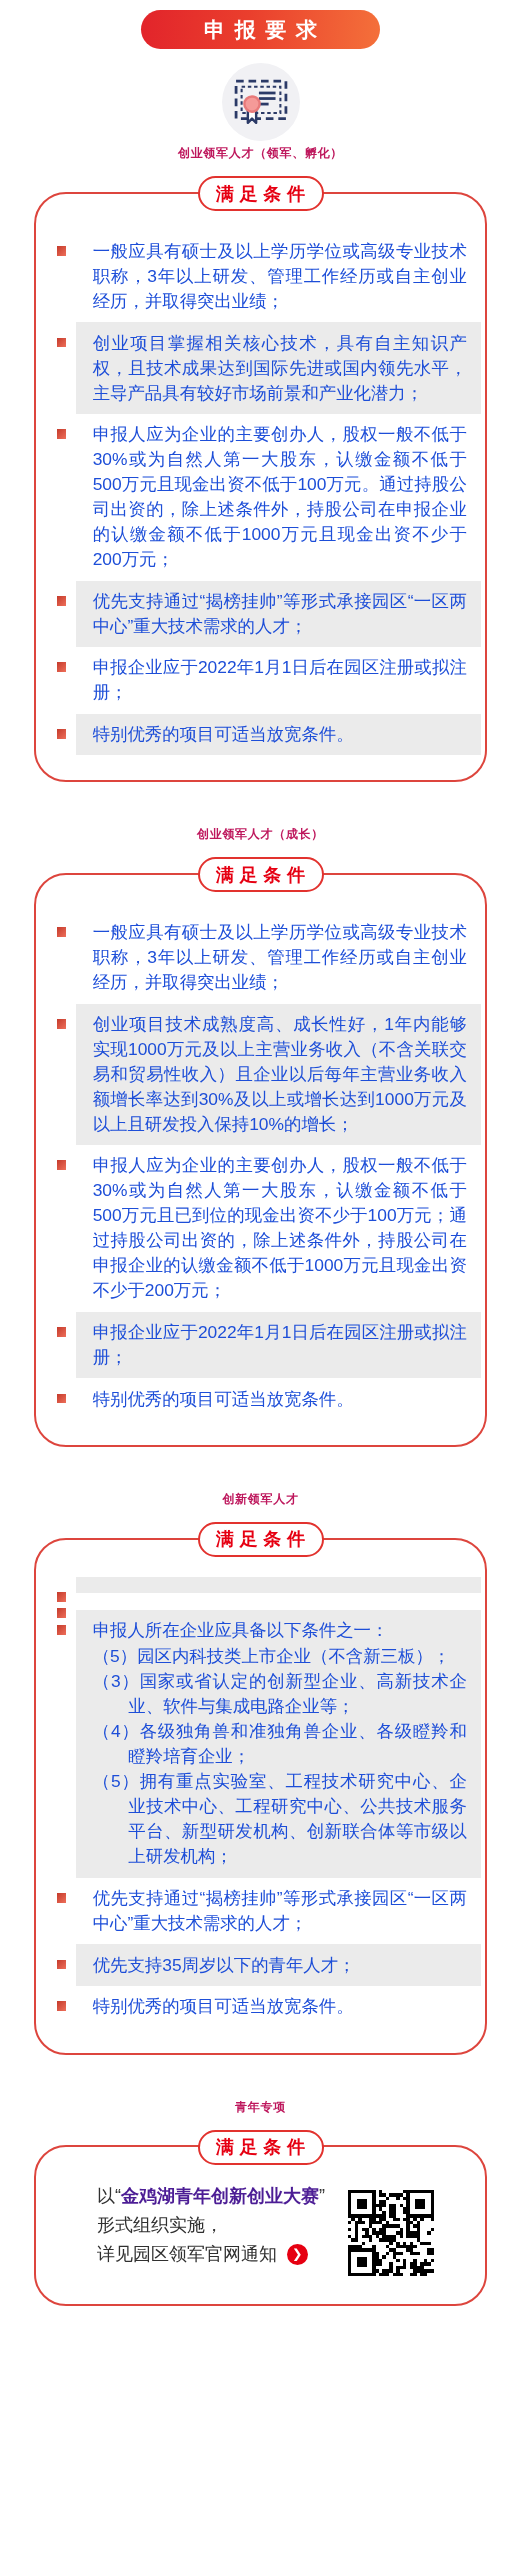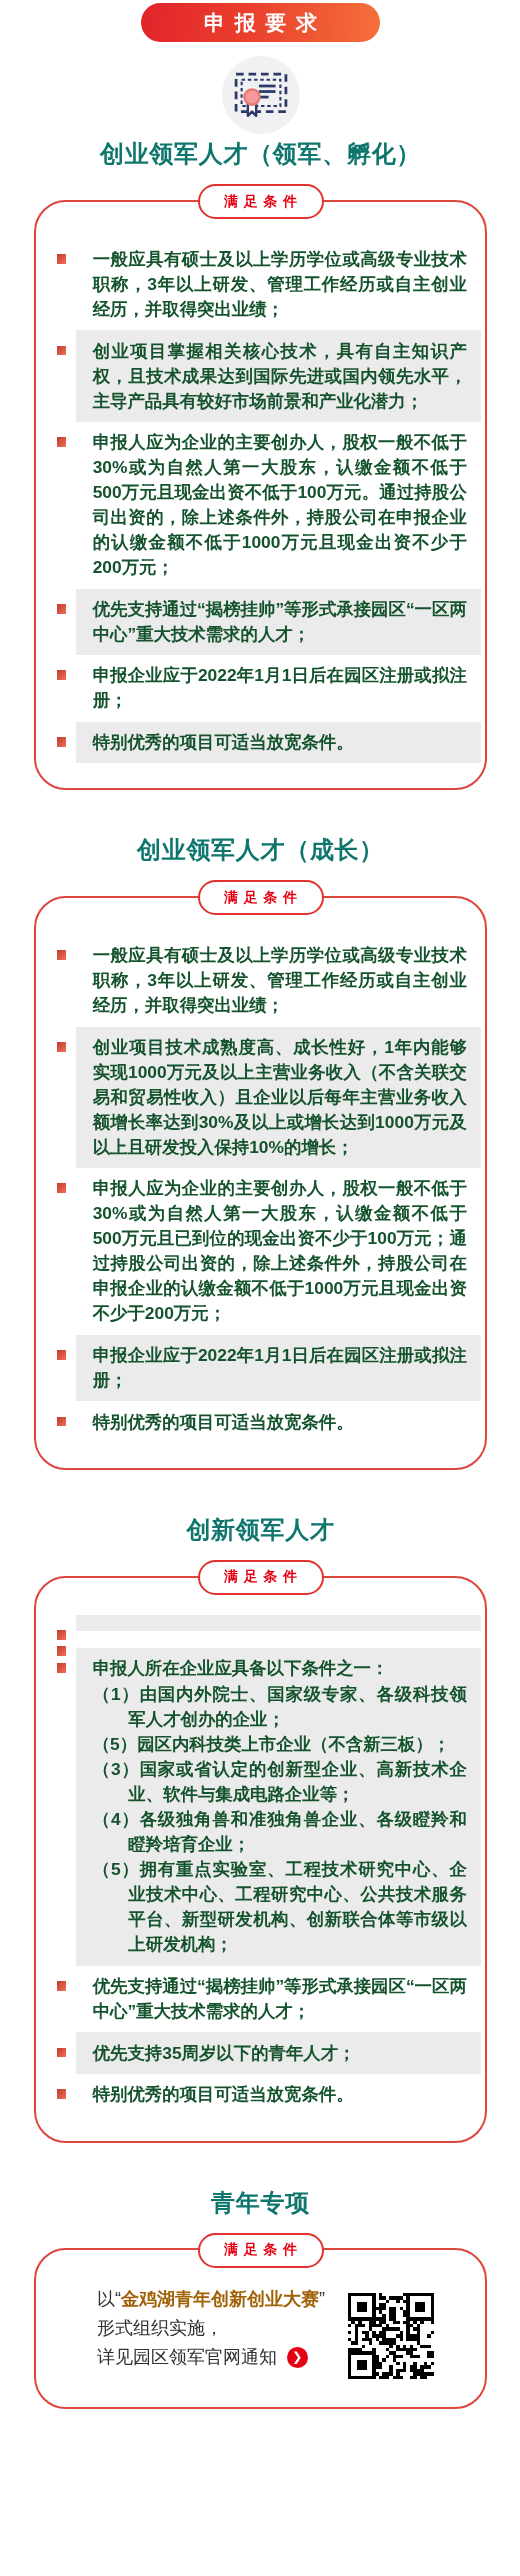--- a/index.html
+++ b/index.html
@@ -1,57 +1,57 @@
 <!DOCTYPE html>
 <html style="font-size:11px"><head>
 <meta charset="utf-8">
 <style>
   html,body{margin:0;padding:0;}
   body{background:#ffffff;font-family:"Liberation Sans","DejaVu Sans",sans-serif;}
   .page{width:521px;min-height:2576px;margin:0 auto;background:#ffffff;overflow:hidden;}
 
   
-  .header-pill{width:239px;height:39px;margin:3px auto 0;border-radius:19.4px;
+  .header-pill{width:239px;height:39px;margin:10px auto 0;border-radius:19.4px;
     background:linear-gradient(95deg,#e2242b 0%,#ea3f2d 45%,#f4703a 100%);
     color:#ffffff;font-size:21px;font-weight:bold;letter-spacing:9.7px;
     display:flex;align-items:center;justify-content:center;padding-left:9.7px;box-sizing:border-box;}
 
   
   .cert-badge{width:78px;height:78px;margin:14px auto 0;border-radius:50%;
     background:#f1f1f4;display:flex;align-items:center;justify-content:center;}
 
   
   .section{margin-top:44px;}
   .section.first{margin-top:0;}
-  .section-title{color:#0f766e;font-size:24px;font-weight:bold;text-align:center;
+  .section-title{color:#be185d;font-size:12px;font-weight:bold;text-align:center;
     margin:4.2px 0 0;letter-spacing:0.7px;}
 
   
   .badge-pill{width:126px;height:35px;margin:14px auto -19.4px;position:relative;z-index:2;
     background:#ffffff;border:2.1px solid #e2322e;border-radius:19px;box-sizing:border-box;
-    color:#e60012;font-size:14px;font-weight:bold;letter-spacing:5.6px;padding-left:5.6px;
+    color:#e60012;font-size:18px;font-weight:bold;letter-spacing:5.6px;padding-left:5.6px;
     display:flex;align-items:center;justify-content:center;}
 
   
   .box{margin:0 34px;border:2.1px solid #dd453d;border-radius:32px;background:#ffffff;
     padding:37px 0 25px;box-sizing:border-box;}
   .item{position:relative;margin:0 4.2px 0 40px;padding:8.3px 14px 8.3px 16.7px;
-    font-size:17.4px;line-height:25px;color:#14532d;text-align:justify;font-weight:bold;}
+    font-size:17.4px;line-height:25px;color:#1d4ed8;text-align:justify;}
   .item.gray{background:#ebebeb;}
   .bullet{position:absolute;left:-19.4px;top:15.3px;width:9.7px;height:9.7px;
     background:linear-gradient(135deg,#c43a2b,#ee6f5a);}
   .sublist{margin-top:1.4px;}
   .subitem{padding-left:2.05em;text-indent:-2.05em;}
 
   
   .youth-box{display:flex;align-items:flex-start;justify-content:space-between;
     padding:35px 51px 28px 61px;}
   .youth-text{font-size:18px;line-height:29px;color:#303030;}
   .youth-text p{margin:0;}
-  .hl{color:#a16207;font-weight:bold;text-align:center;}
+  .hl{color:#4c1d95;font-weight:bold;text-align:center;}
   .notice-row{display:flex;align-items:center;}
   .arrow-circle{display:inline-flex;align-items:center;justify-content:center;
     width:21px;height:21px;border-radius:50%;background:#e60012;color:#ffffff;
     font-size:12.5px;font-weight:bold;margin-left:9.7px;line-height:1;}
   .qr{width:86px;height:86px;flex:0 0 auto;margin-top:8.3px;}
 </style>
 </head>
 <body>
 
 <div class="page">
@@ -134,21 +134,20 @@
     <div class="box">
         <div class="item gray">
           <span class="bullet"></span>
         </div>
         <div class="item">
           <span class="bullet"></span>
         </div>
         <div class="item gray">
           <span class="bullet"></span>
           <div>申报人所在企业应具备以下条件之一：<div class="sublist">
-              <div class="subitem">（1）由国内外院士、国家级专家、各级科技领军人才创办的企业；</div>
               <div class="subitem">（5）园区内科技类上市企业（不含新三板）；</div>
               <div class="subitem">（3）国家或省认定的创新型企业、高新技术企业、软件与集成电路企业等；</div>
               <div class="subitem">（4）各级独角兽和准独角兽企业、各级瞪羚和瞪羚培育企业；</div>
               <div class="subitem">（5）拥有重点实验室、工程技术研究中心、企业技术中心、工程研究中心、公共技术服务平台、新型研发机构、创新联合体等市级以上研发机构；</div>
             </div></div>
         </div>
         <div class="item">
           <span class="bullet"></span>
           <div>优先支持通过“揭榜挂帅”等形式承接园区“一区两中心”重大技术需求的人才；</div>
         </div>

